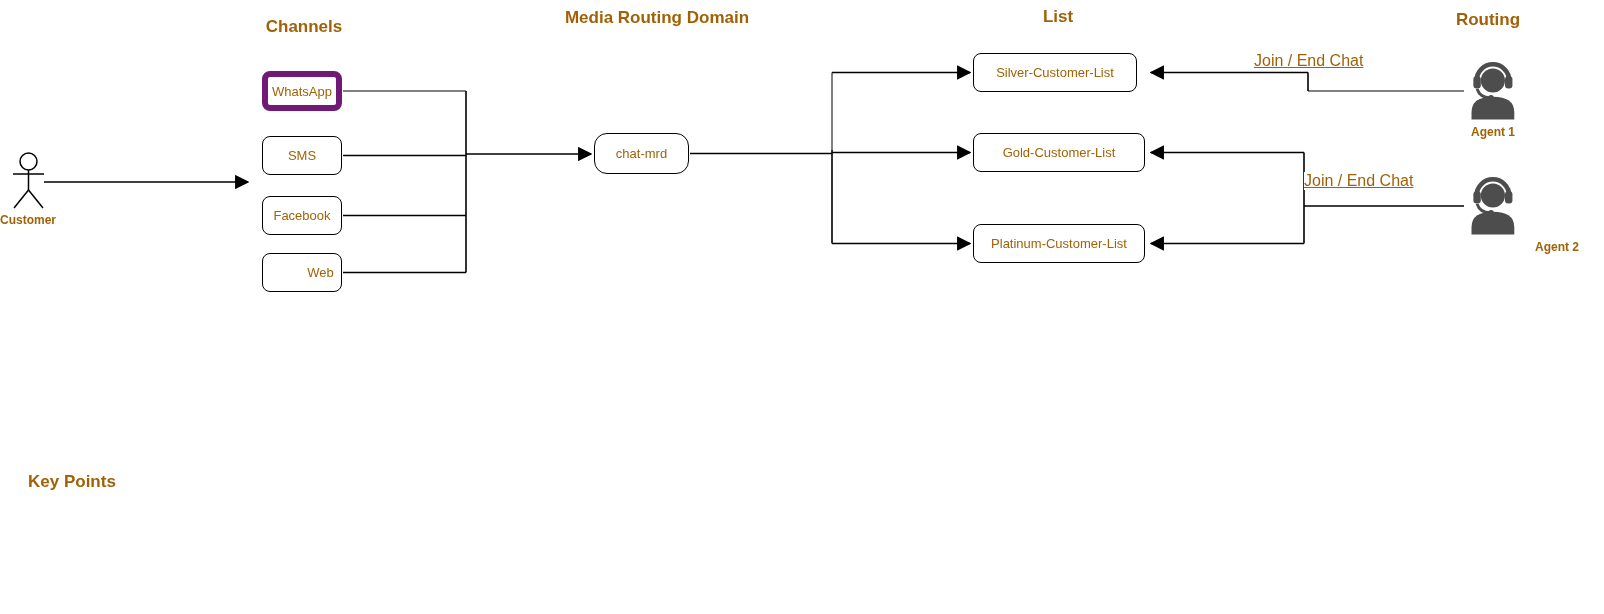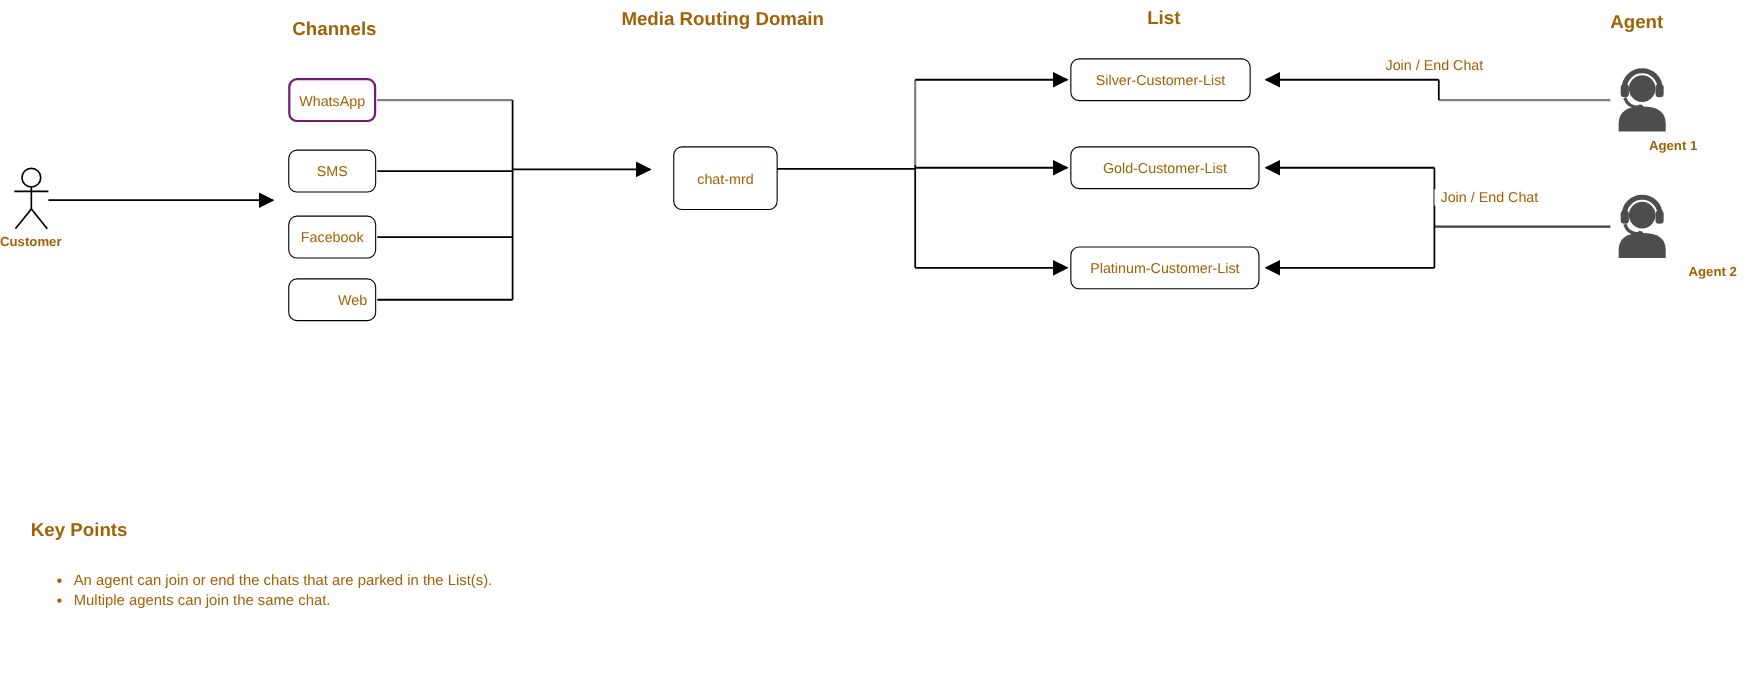--- a/index.html
+++ b/index.html
@@ -21,27 +21,28 @@
   .node{
     position:absolute;
     border:1.5px solid #000;
     border-radius:8px;
     background:#fff;
     display:flex;align-items:center;justify-content:center;
     font-size:13px;
     white-space:nowrap;
     box-sizing:border-box;
   }
-  .node.gray-border{border:2px solid #701a75;}
+  .node.gray-border{border:6px solid #701a75;}
   .edge-label{
     position:absolute;
-    font-size:13px;
+    font-size:16px;
     text-align:center;
     white-space:nowrap;
     background:#fff;
+    text-decoration:underline;
   }
   .fig-label{
     position:absolute;
     font-size:12px;font-weight:bold;
     text-align:center;
     white-space:nowrap;
   }
   .kp-heading{
     position:absolute;
     left:28px;top:472px;
@@ -109,55 +110,51 @@
     <line x1="1304" y1="152.5" x2="1151" y2="152.5" stroke="#000" stroke-width="1.6" marker-end="url(#arrow)"></line>
     <line x1="1304" y1="243.5" x2="1151" y2="243.5" stroke="#000" stroke-width="1.6" marker-end="url(#arrow)"></line>
 
     <use href="#agent-icon" transform="translate(1465,61) scale(0.93)"></use>
     <use href="#agent-icon" transform="translate(1465,176) scale(0.93)"></use>
   </svg>
 
   <div class="sec-title" style="left:244px;top:17px;width:120px;">Channels</div>
   <div class="sec-title" style="left:548px;top:8px;width:218px;">Media Routing Domain</div>
   <div class="sec-title" style="left:1008px;top:7px;width:100px;">List</div>
-  <div class="sec-title" style="left:1428px;top:10px;width:120px;">Agent</div>
+  <div class="sec-title" style="left:1428px;top:10px;width:120px;">Routing</div>
 
   <div class="node gray-border" style="left:262px;top:71px;width:80px;height:40px;">
     <span>WhatsApp</span>
   </div>
   <div class="node" style="left:262px;top:136px;width:80px;height:39px;">
     <span>SMS</span>
   </div>
   <div class="node" style="left:262px;top:196px;width:80px;height:39px;">
     <span>Facebook</span>
   </div>
   <div class="node" style="left:262px;top:253px;width:80px;height:39px;padding-left:37px;">
     <span>Web</span>
   </div>
 
-  <div class="node" style="left:612px;top:133px;width:95px;height:58px;">
+  <div class="node" style="left:594px;top:133px;width:95px;height:41px;border-radius:13px;">
     <span>chat-mrd</span>
   </div>
 
   <div class="node" style="left:973px;top:53px;width:164px;height:39px;">
     <span>Silver-Customer-List</span>
   </div>
   <div class="node" style="left:973px;top:133px;width:172px;height:39px;">
     <span>Gold-Customer-List</span>
   </div>
   <div class="node" style="left:973px;top:224px;width:172px;height:39px;">
     <span>Platinum-Customer-List</span>
   </div>
 
   <div class="edge-label" style="left:1254px;top:52px;width:100px;">Join / End Chat</div>
   <div class="edge-label" style="left:1304px;top:172px;width:100px;">Join / End Chat</div>
 
   <div class="fig-label" style="left:-12px;top:213px;width:80px;">Customer</div>
-  <div class="fig-label" style="left:1443px;top:125px;width:100px;text-align:right;">Agent 1</div>
+  <div class="fig-label" style="left:1443px;top:125px;width:100px;">Agent 1</div>
   <div class="fig-label" style="left:1507px;top:240px;width:100px;">Agent 2</div>
 
   <div class="kp-heading">Key Points</div>
-  <ul class="kp-list">
-    <li>An agent can join or end the chats that are parked in the List(s).</li>
-    <li>Multiple agents can join the same chat.</li>
-  </ul>
 
 </div>
 
 </body></html>

